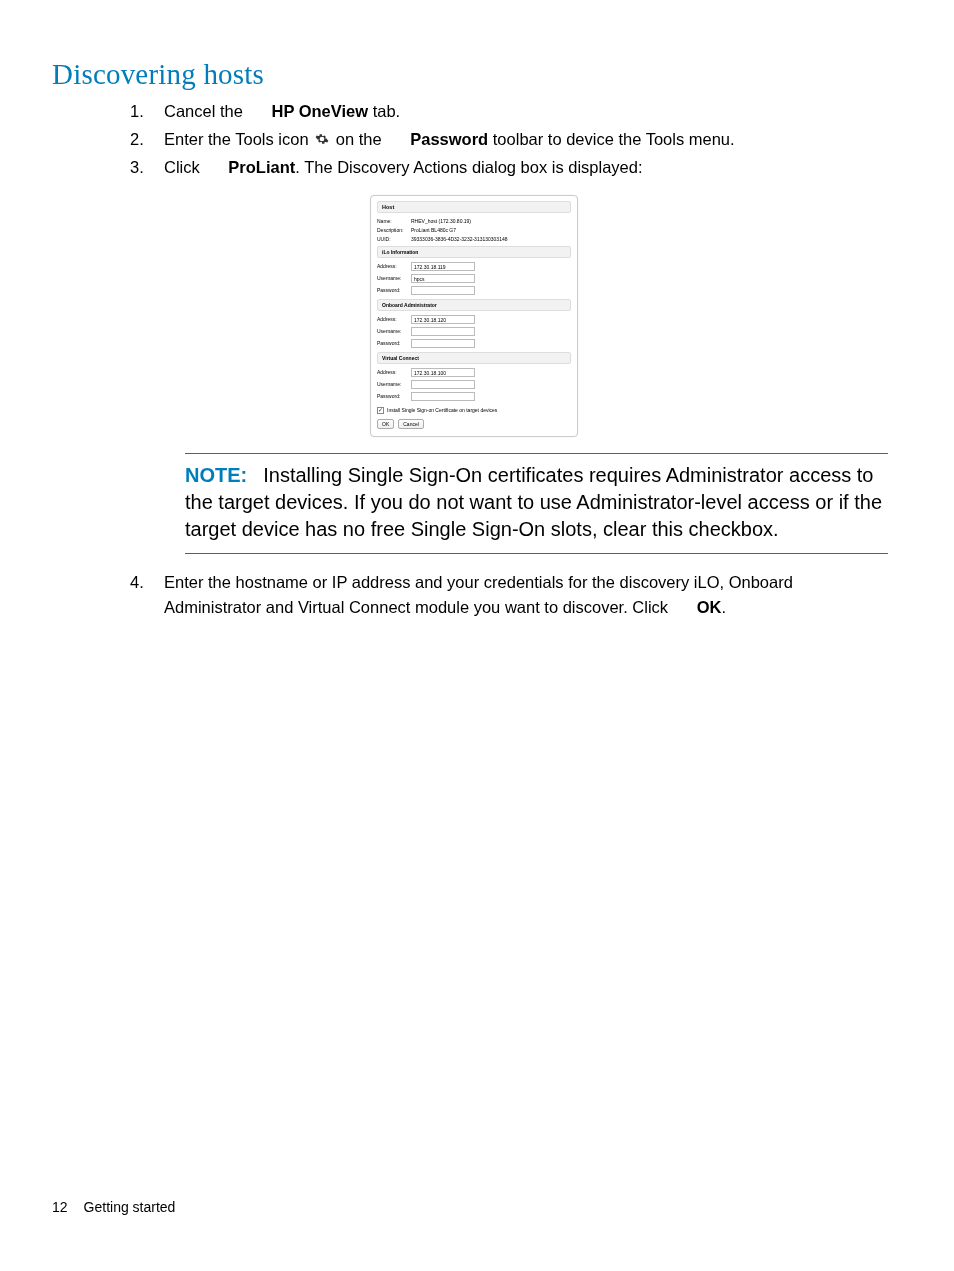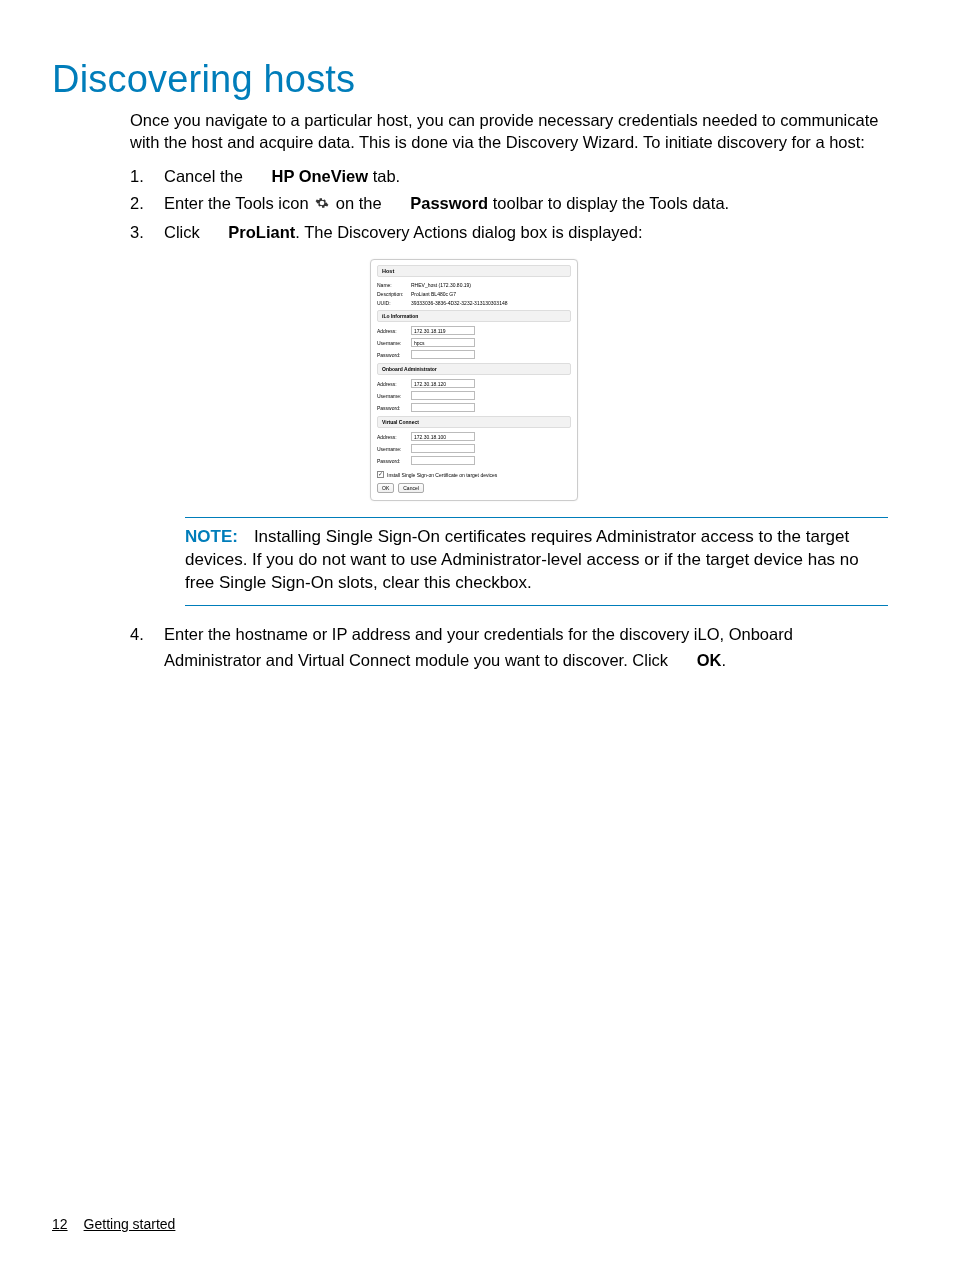--- a/index.html
+++ b/index.html
@@ -13,23 +13,23 @@
       height: 1271px;
       position: relative;
       color: #000;
     }
     .page {
       padding: 58px 52px 40px 52px;
       height: 100%;
       position: relative;
     }
     h1.section-heading {
-      font-family: Liberation Sans, sans-serif;
+      font-family: Liberation Serif, serif;
       font-weight: 300;
-      font-size: 38px;
+      font-size: 29px;
       color: #007dba;
       margin: 0 0 8px 0;
       letter-spacing: 0.2px;
     }
     .body-indent {
       margin-left: 78px;
       margin-right: 14px;
     }
     .intro {
       font-size: 16.5px;
@@ -147,59 +147,57 @@
       padding: 1px 4px;
       font-size: 5px;
       background: linear-gradient(#fdfdfd,#efefef);
     }
     
     .note-box {
       border-top: 1px solid #007dba;
       border-bottom: 1px solid #007dba;
       margin: 10px 0 16px 55px;
       padding: 8px 0 10px 0;
-      font-size: 17px;
+      font-size: 20px;
       line-height: 1.35;
     }
     .note-label {
       color: #007dba;
       font-weight: 700;
       margin-right: 16px;
     }
     .footer {
       position: absolute;
       left: 52px;
-      bottom: 39px;
+      bottom: 56px;
       font-size: 14px;
-      text-decoration: underline;
     }
     .footer .pn { margin-right: 16px; }
   </style>
 </head>
 <body>
 
 <div class="page">
   <h1 class="section-heading">Discovering hosts</h1>
 
   <div class="body-indent">
-    <p class="intro">Once you navigate to a particular host, you can provide necessary credentials needed to communicate with the host and acquire data. This is done via the Discovery Wizard. To initiate discovery for a host:</p>
 
     <ol class="steps">
       <li>
         <span class="num">1.</span>
         <span class="txt">
           <span>Cancel the </span><span class="bold">HP OneView</span><span> tab.</span>
         </span>
       </li>
       <li>
         <span class="num">2.</span>
         <span class="txt">
           <span>Enter the Tools icon </span><span class="gear-icon"><svg width="14" height="14" viewBox="0 0 24 24">
                 <path fill="#333" d="M12 8a4 4 0 1 0 0 8a4 4 0 0 0 0-8zm9 4a7 7 0 0 1-.1 1.2l2.1 1.6l-2 3.4l-2.5-1a7 7 0 0 1-2 .1l-.4 2.7h-4l-.4-2.7a7 7 0 0 1-2-.1l-2.5 1l-2-3.4l2.1-1.6A7 7 0 0 1 3 12a7 7 0 0 1 .1-1.2L1 9.2l2-3.4l2.5 1a7 7 0 0 1 2-.1L7.9 4h4l.4 2.7a7 7 0 0 1 2 .1l2.5-1l2 3.4l-2.1 1.6A7 7 0 0 1 21 12z"></path>
-              </svg></span><span> on the </span><span class="bold">Password</span><span> toolbar to display the Tools data.</span>
+              </svg></span><span> on the </span><span class="bold">Password</span><span> toolbar to device the Tools menu.</span>
         </span>
       </li>
       <li>
         <span class="num">3.</span>
         <span class="txt">
           <span>Click </span><span class="bold">ProLiant</span><span>. The Discovery Actions dialog box is displayed:</span>
         </span>
       </li>
     </ol>
 

